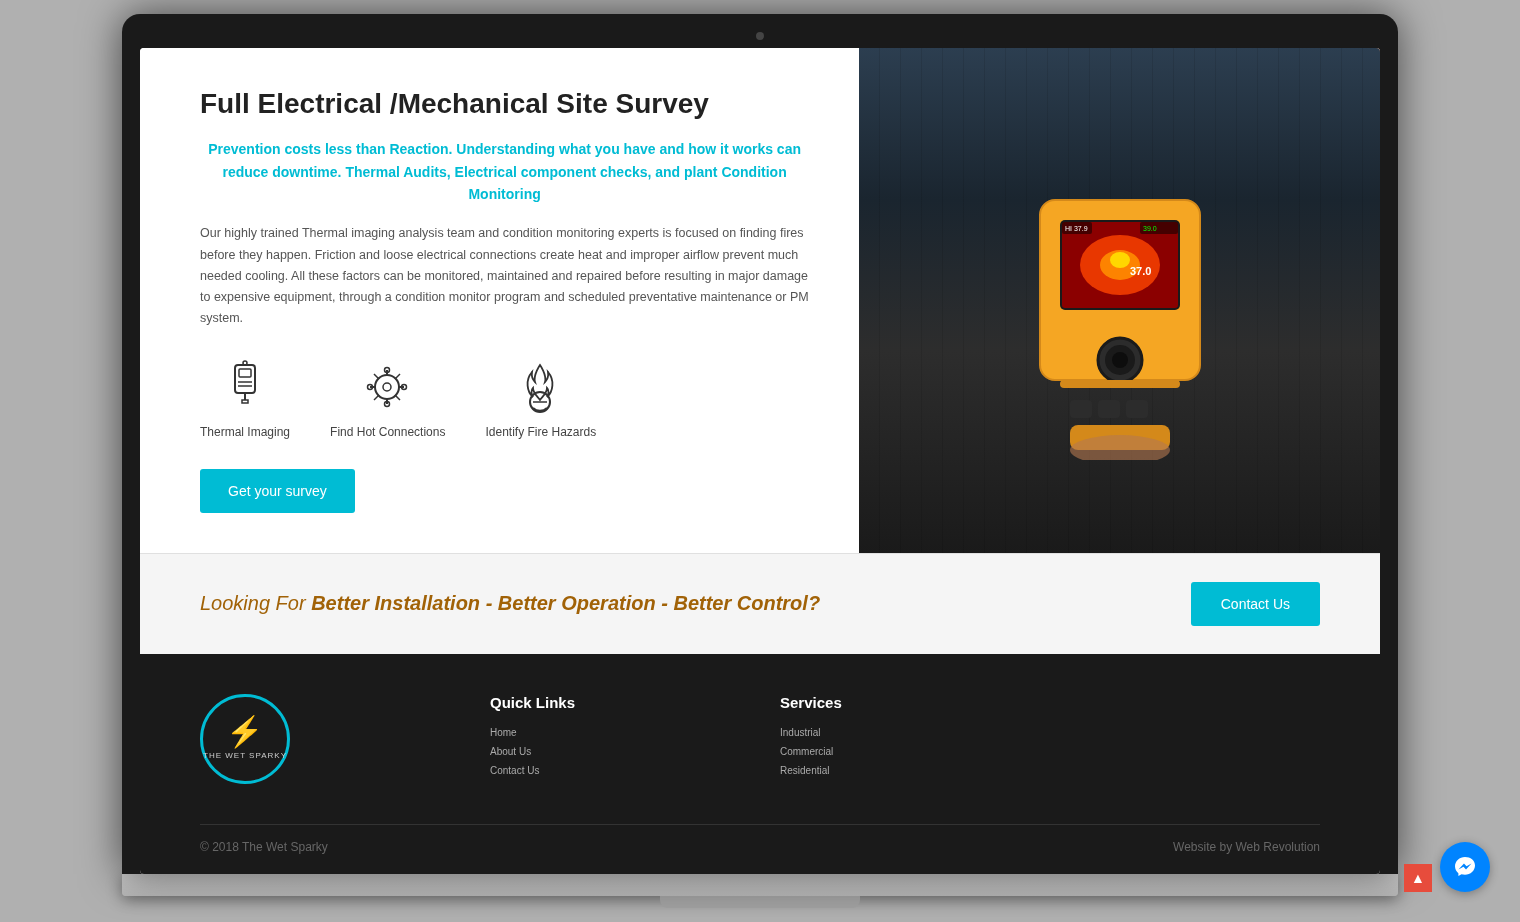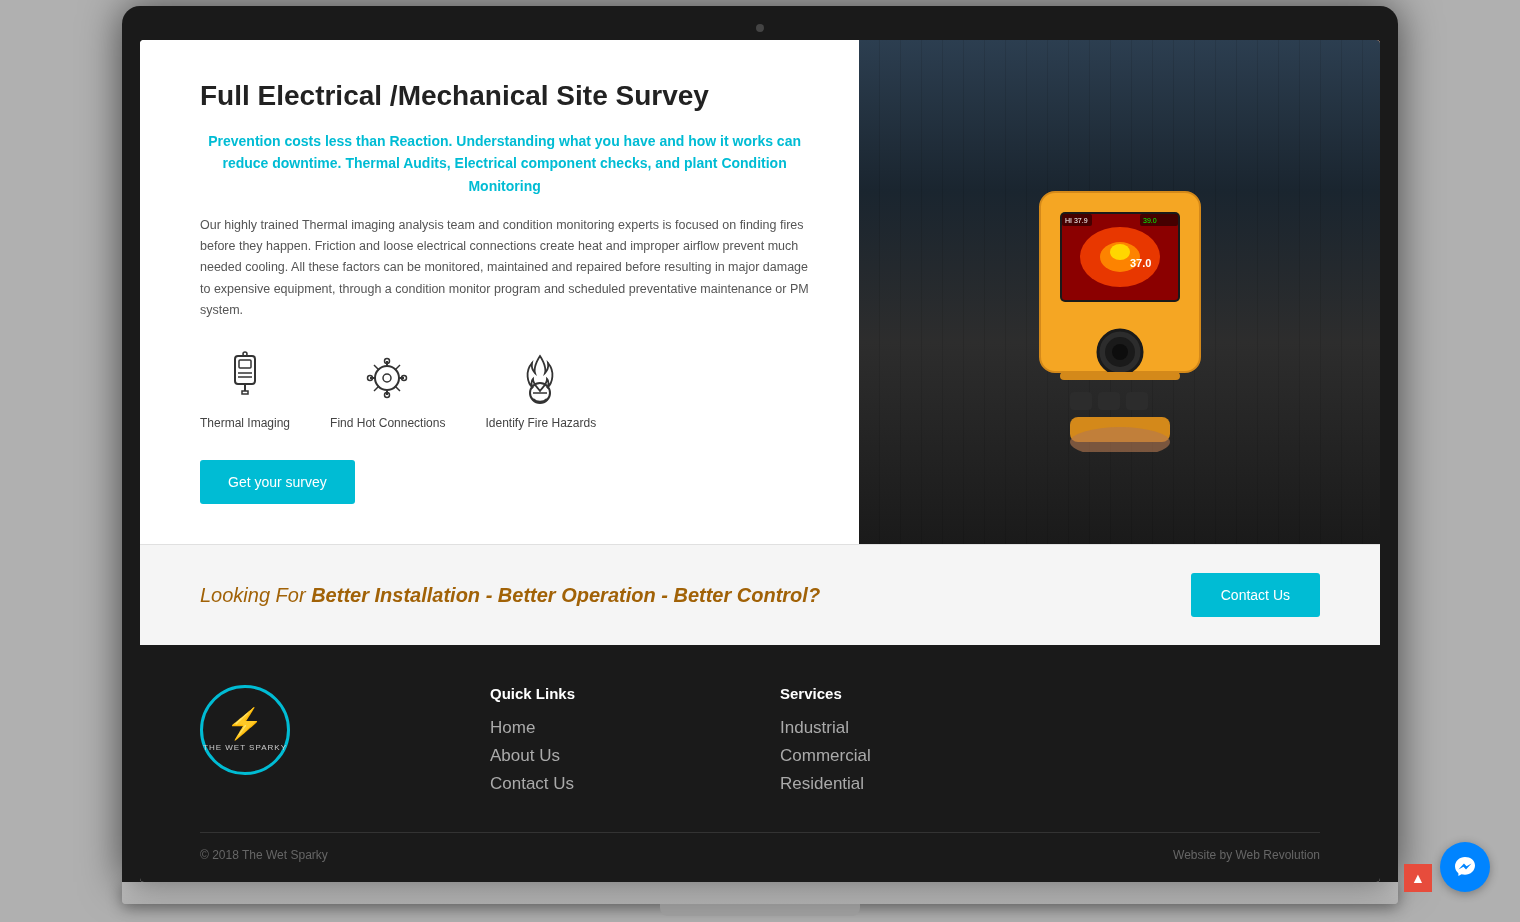--- a/index.html
+++ b/index.html
@@ -210,21 +210,21 @@
       margin-top: 4px;
     }
     .footer-col-title {
       font-size: 15px;
       font-weight: 700;
       color: #fff;
       margin-bottom: 16px;
     }
     .footer-link {
       display: block;
-      font-size: 17px;
+      font-size: 10px;
       color: #aaa;
       margin-bottom: 8px;
       cursor: pointer;
       text-decoration: none;
     }
     .footer-contact-item {
       font-size: 13px;
       color: #aaa;
       margin-bottom: 8px;
     }

